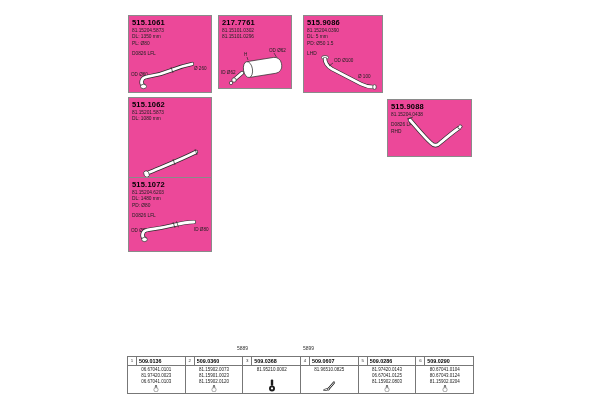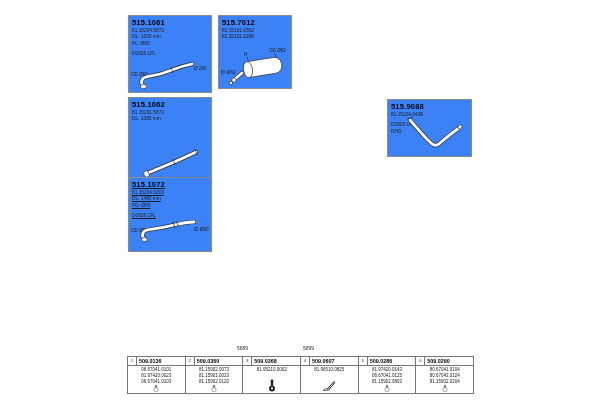--- a/index.html
+++ b/index.html
@@ -1,21 +1,21 @@
 <!DOCTYPE html>
 <html><head>
 <meta charset="utf-8">
 <style>
   html,body { margin:0; padding:0; background:#ffffff; }
   #page {
     position:relative; width:600px; height:400px; background:#ffffff;
     font-family:"Liberation Sans", sans-serif; color:#1c1c1c; overflow:hidden;
   }
   .panel {
-    position:absolute; background:#3b82f6; border:1px solid #8a8a8a; box-sizing:border-box;
+    position:absolute; background:#ec4899; border:1px solid #8a8a8a; box-sizing:border-box;
   }
   .ptitle { font-size:7.5px; font-weight:bold; color:#000; margin:2px 0 1px 3px; letter-spacing:.2px; }
   .pline  { font-size:4.8px; line-height:1.35; margin-left:3px; color:#222; }
   .pnote  { font-size:4.8px; line-height:1.35; margin:4px 0 0 3px; color:#222; }
   .pnote2 { font-size:4.8px; line-height:1.35; margin:0 0 0 3px; color:#222; }
   .diag { position:absolute; left:1px; bottom:1px; }
 
   
   .po { fill:none; stroke:#2e2e2e; stroke-width:4.2; stroke-linecap:round; stroke-linejoin:round; }
   .pi { fill:none; stroke:#ffffff; stroke-width:2.8; stroke-linecap:round; stroke-linejoin:round; }
@@ -23,21 +23,21 @@
   .lt { fill:none; stroke:#2e2e2e; stroke-width:0.7; }
   .lbl { font-size:4.6px; fill:#222; font-family:"Liberation Sans", sans-serif; }
 
   
   .p1 { left:128px; top:15px;  width:84px; height:78px; }
   .p2 { left:218px; top:15px;  width:74px; height:74px; }
   .p3 { left:303px; top:15px;  width:80px; height:78px; }
   .p4 { left:128px; top:97px;  width:84px; height:85px; }
   .p5 { left:303px; top:97px;  width:76px; height:73px; }
   .p6 { left:387px; top:99px;  width:85px; height:58px; }
-  .p7 { left:128px; top:177px; width:84px; height:75px;text-decoration:underline; }
+  .p7 { left:128px; top:177px; width:84px; height:75px; }
 
   
   .dref { position:absolute; font-size:5px; color:#333; }
   .dref1 { left:237px; top:345px; }
   .dref2 { left:303px; top:345px; }
   .btable {
     position:absolute; left:127px; top:356px; width:347px; height:38px;
     display:flex; border:1px solid #777; box-sizing:border-box; background:#fff;
   }
   .bcol { flex:1; border-right:1px solid #777; display:flex; flex-direction:column; min-width:0; }
@@ -63,40 +63,56 @@
       <text class="lbl" x="1" y="19">OD Ø60</text>
       <path class="po" d="M14,29 C10,27 11,21 16,20 C22,19 30,18 42,13 C52,9 57,8 62,7"></path>
       <path class="pi" d="M14,29 C10,27 11,21 16,20 C22,19 30,18 42,13 C52,9 57,8 62,7"></path>
       <ellipse class="ln" cx="13.5" cy="29.5" rx="3" ry="2.2"></ellipse>
       <line class="lt" x1="41" y1="10" x2="43" y2="16"></line>
       <text class="lbl" x="64" y="13">Ø 260</text>
     </svg>
   </div>
 
   <div class="panel p2">
-    <div class="ptitle">515.7012</div>
+    <div class="ptitle">217.7761</div>
     <div class="pline">81.15101.0302</div>
     <div class="pline">81.15101.0296</div>
     <svg class="diag" width="72" height="44" viewBox="0 0 72 44">
       <text class="lbl" x="49" y="9">OD Ø62</text>
       <line class="lt" x1="54" y1="10" x2="57" y2="15"></line>
       <g transform="rotate(-9 38 26)">
         <rect class="ln" x="24" y="17" width="38" height="16" rx="7"></rect>
         <ellipse class="ln" cx="28" cy="25" rx="4.5" ry="8"></ellipse>
       </g>
       <path class="po" d="M22,30 L15,36"></path>
       <path class="pi" d="M22,30 L15,36"></path>
       <circle class="ln" cx="14" cy="37" r="2.2"></circle>
       <circle class="ln" cx="11" cy="40" r="1.7"></circle>
       <text class="lbl" x="24" y="13">H</text>
       <line class="lt" x1="27" y1="14" x2="28" y2="17"></line>
       <text class="lbl" x="1" y="31">ID Ø62</text>
     </svg>
   </div>
 
+  <div class="panel p3">
+    <div class="ptitle">515.9086</div>
+    <div class="pline">81.15204.0390</div>
+    <div class="pline">DL: 5 mm</div>
+    <div class="pline">PD: Ø50 1.5</div>
+    <div class="pnote">LHD</div>
+    <svg class="diag" width="78" height="38" viewBox="0 0 78 38">
+      <ellipse class="ln" cx="20" cy="4.5" rx="3.5" ry="2"></ellipse>
+      <path class="po" d="M20,6 C20,10 22,13 27,16 L56,31 C60,33 64,34 68,34"></path>
+      <path class="pi" d="M20,6 C20,10 22,13 27,16 L56,31 C60,33 64,34 68,34"></path>
+      <ellipse class="ln" cx="69.5" cy="34" rx="1.8" ry="2.4"></ellipse>
+      <text class="lbl" x="29" y="9">OD Ø100</text>
+      <line class="lt" x1="28" y1="10" x2="24" y2="13"></line>
+      <text class="lbl" x="53" y="25">Ø 100</text>
+    </svg>
+  </div>
 
   <div class="panel p4">
     <div class="ptitle">515.1062</div>
     <div class="pline">81.15201.5873</div>
     <div class="pline">DL: 1080 mm</div>
     <svg class="diag" width="82" height="44" viewBox="0 0 82 44">
       <path class="po" d="M18,37 C32,31 50,24 66,16"></path>
       <path class="pi" d="M18,37 C32,31 50,24 66,16"></path>
       <ellipse class="ln" cx="16.5" cy="38" rx="2.6" ry="3.4" transform="rotate(-28 16.5 38)"></ellipse>
       <line class="lt" x1="43" y1="23" x2="45" y2="29"></line>

